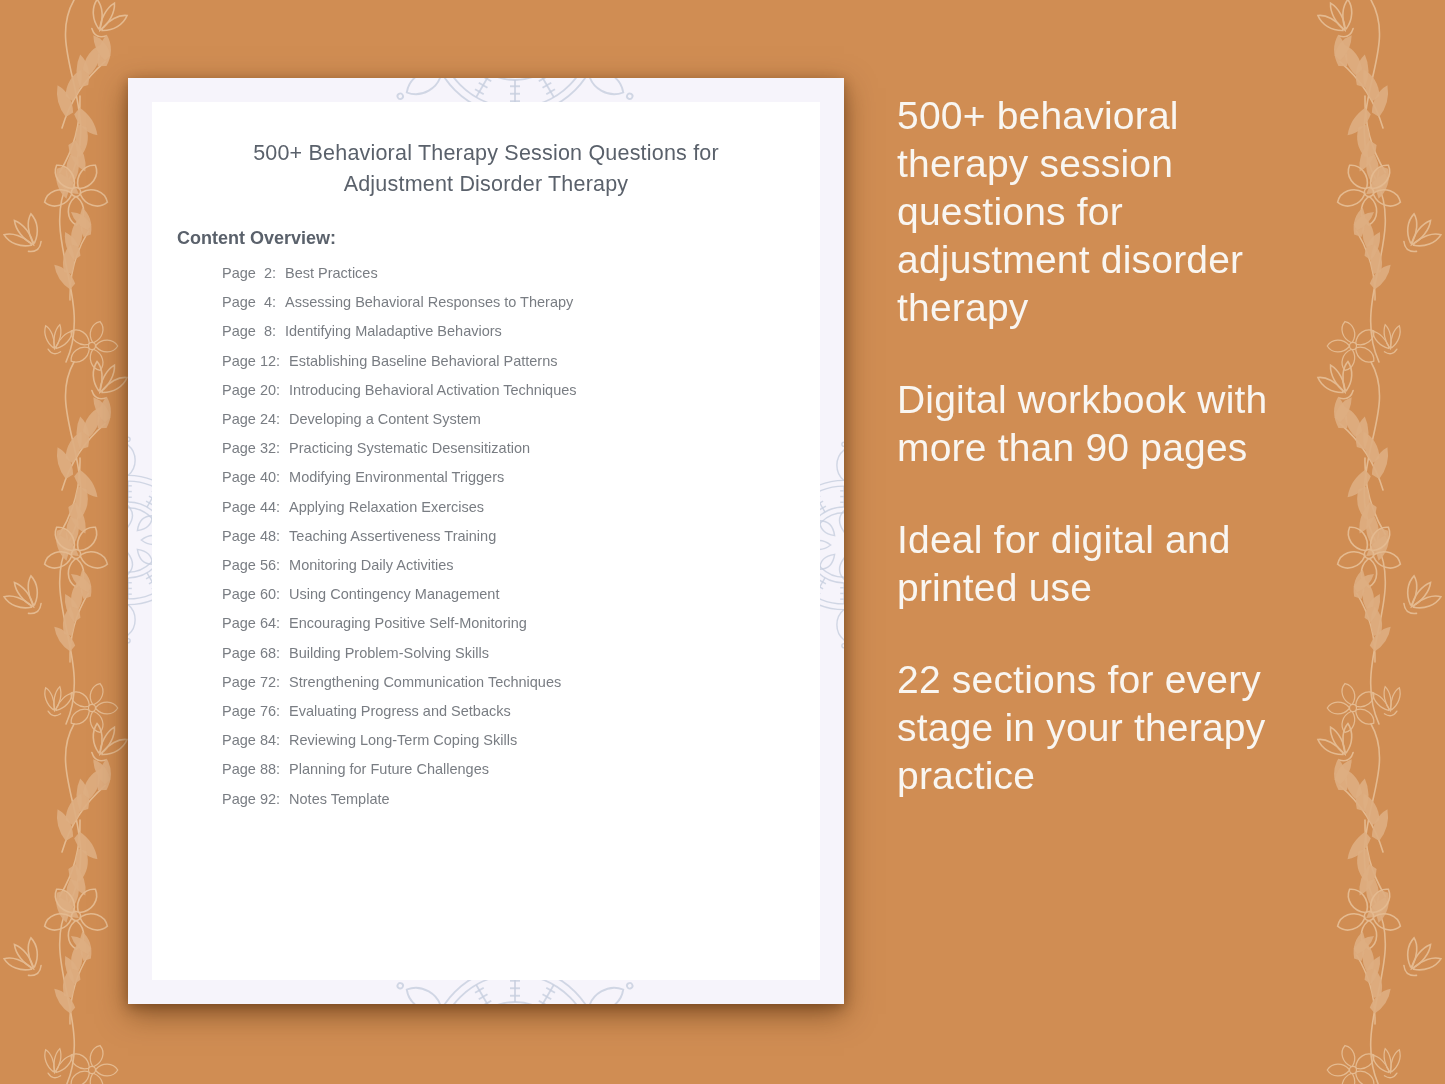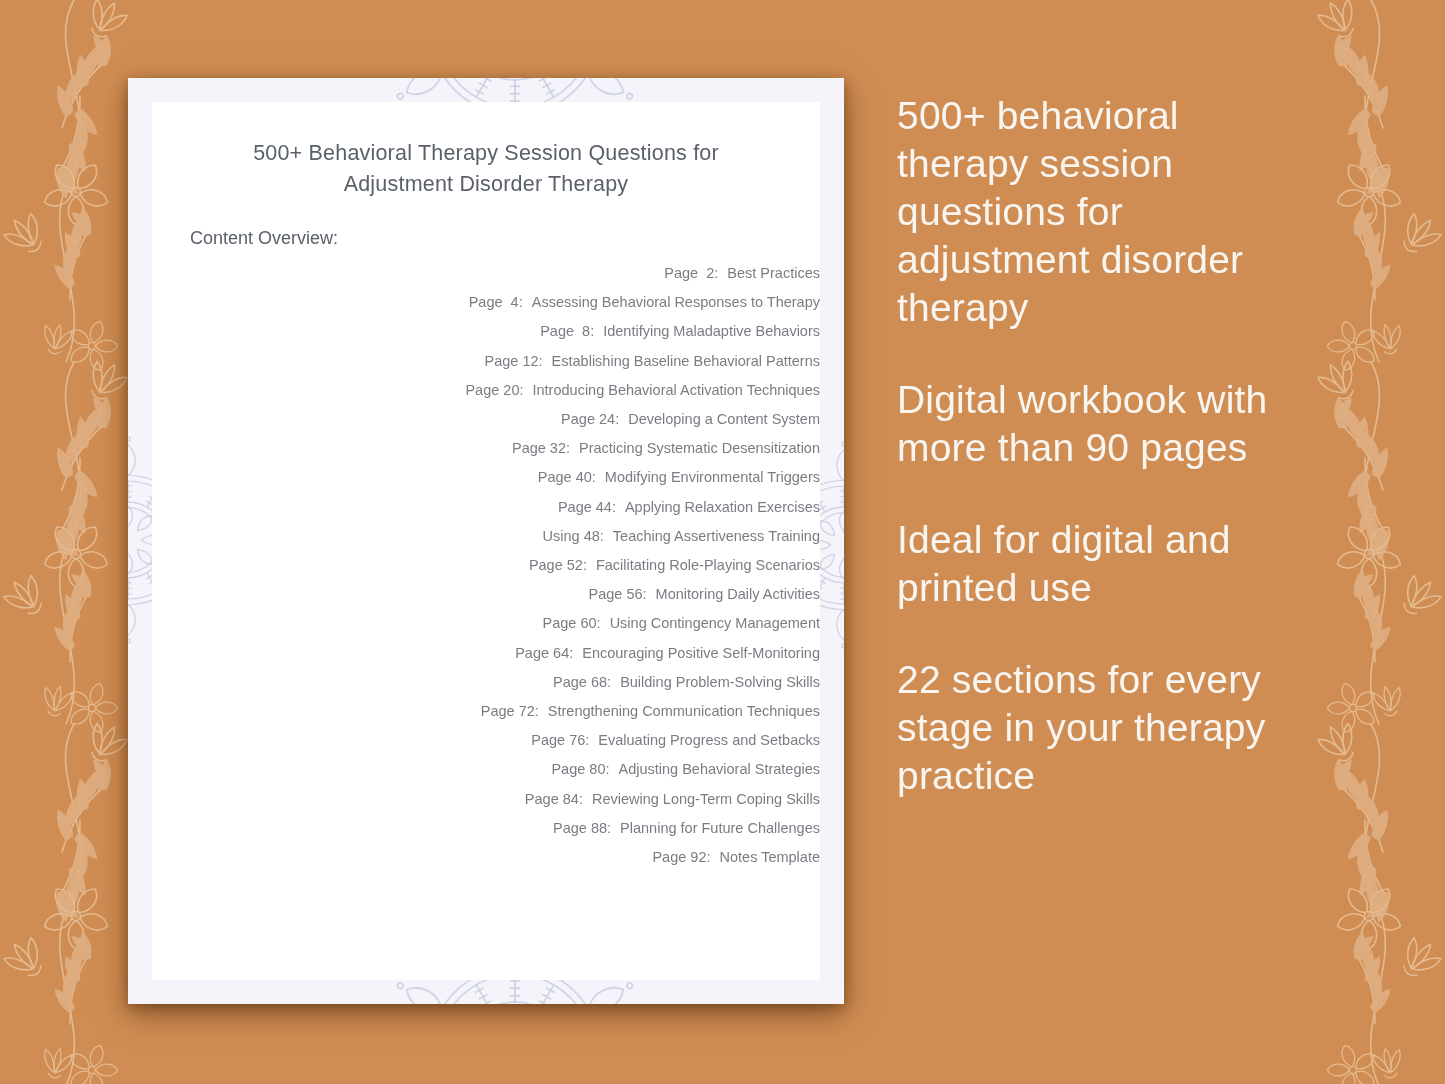--- a/index.html
+++ b/index.html
@@ -22,23 +22,23 @@
   .vine.right{right:-4px;transform:scaleX(-1);}
   .leaf{fill:var(--floral);opacity:.92;stroke:none;}
   .outl{fill:none;stroke:var(--floral-line);stroke-width:1.6;stroke-linecap:round;}
   .card{position:absolute;left:128px;top:78px;width:716px;height:926px;background:var(--frame);
         box-shadow:0 10px 28px rgba(74,38,8,.55),0 3px 10px rgba(74,38,8,.35);overflow:hidden;}
   .ornaments{position:absolute;left:0;top:0;width:716px;height:926px;}
   .mnd{fill:none;stroke:var(--mandala);stroke-width:1.5;opacity:.8;}
   .page{position:absolute;left:24px;top:24px;width:668px;height:878px;background:var(--page);}
   .doc-title{margin:36px auto 0;max-width:520px;text-align:center;font-size:21.5px;line-height:31px;
              color:var(--title);font-weight:500;letter-spacing:.2px;}
-  .overview{margin:28px 0 0 38px;font-size:18px;color:var(--title);font-weight:400;}
+  .overview{margin:28px 0 0 25px;font-size:18px;color:var(--title);font-weight:700;}
   .toc{margin:10px 0 0 70px;}
-  .toc-row{font-size:14.5px;line-height:29.2px;color:var(--list);text-align:right;}
+  .toc-row{font-size:14.5px;line-height:29.2px;color:var(--list);}
   .toc-page{white-space:pre;}
   .toc-title{margin-left:9px;}
   .features{position:absolute;left:897px;top:92px;width:424px;color:var(--mkt);}
   .feature{font-size:39px;line-height:48px;font-weight:400;letter-spacing:.2px;margin-bottom:44px;}
 </style>
 </head>
 <body>
 
 <div class="canvas">
 
@@ -167,37 +167,35 @@
   <div class="toc-row"><span class="toc-page">Page 24:</span><span class="toc-title">Developing a Content System</span></div>
 
 
   <div class="toc-row"><span class="toc-page">Page 32:</span><span class="toc-title">Practicing Systematic Desensitization</span></div>
 
 
   <div class="toc-row"><span class="toc-page">Page 40:</span><span class="toc-title">Modifying Environmental Triggers</span></div>
 
   <div class="toc-row"><span class="toc-page">Page 44:</span><span class="toc-title">Applying Relaxation Exercises</span></div>
 
-  <div class="toc-row"><span class="toc-page">Using 48:</span><span class="toc-title">Teaching Assertiveness Training</span></div>
-
-  <div class="toc-row"><span class="toc-page">Page 52:</span><span class="toc-title">Facilitating Role-Playing Scenarios</span></div>
+  <div class="toc-row"><span class="toc-page">Page 48:</span><span class="toc-title">Teaching Assertiveness Training</span></div>
+
 
   <div class="toc-row"><span class="toc-page">Page 56:</span><span class="toc-title">Monitoring Daily Activities</span></div>
 
   <div class="toc-row"><span class="toc-page">Page 60:</span><span class="toc-title">Using Contingency Management</span></div>
 
   <div class="toc-row"><span class="toc-page">Page 64:</span><span class="toc-title">Encouraging Positive Self-Monitoring</span></div>
 
   <div class="toc-row"><span class="toc-page">Page 68:</span><span class="toc-title">Building Problem-Solving Skills</span></div>
 
   <div class="toc-row"><span class="toc-page">Page 72:</span><span class="toc-title">Strengthening Communication Techniques</span></div>
 
   <div class="toc-row"><span class="toc-page">Page 76:</span><span class="toc-title">Evaluating Progress and Setbacks</span></div>
 
-  <div class="toc-row"><span class="toc-page">Page 80:</span><span class="toc-title">Adjusting Behavioral Strategies</span></div>
 
   <div class="toc-row"><span class="toc-page">Page 84:</span><span class="toc-title">Reviewing Long-Term Coping Skills</span></div>
 
   <div class="toc-row"><span class="toc-page">Page 88:</span><span class="toc-title">Planning for Future Challenges</span></div>
 
   <div class="toc-row"><span class="toc-page">Page 92:</span><span class="toc-title">Notes Template</span></div>
 </div>
     </div>
   </div>
 

